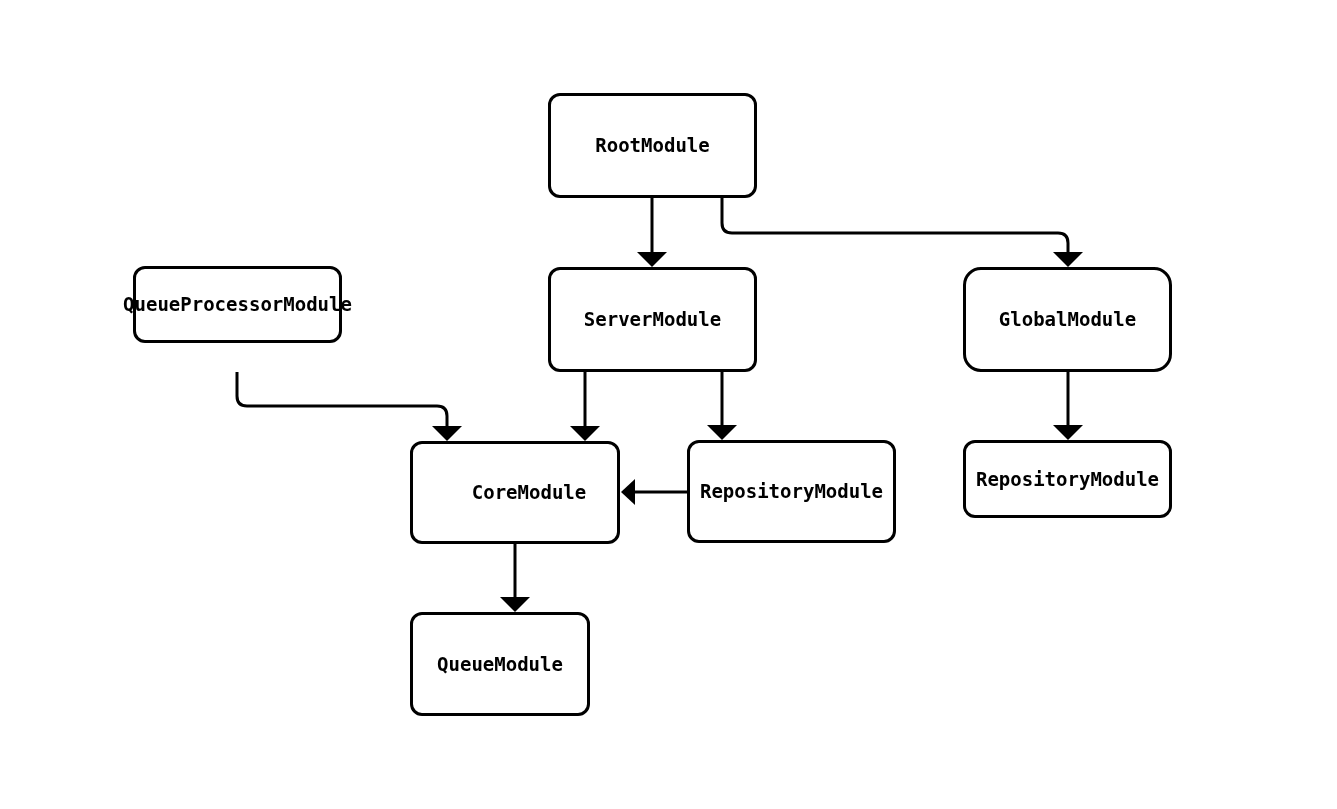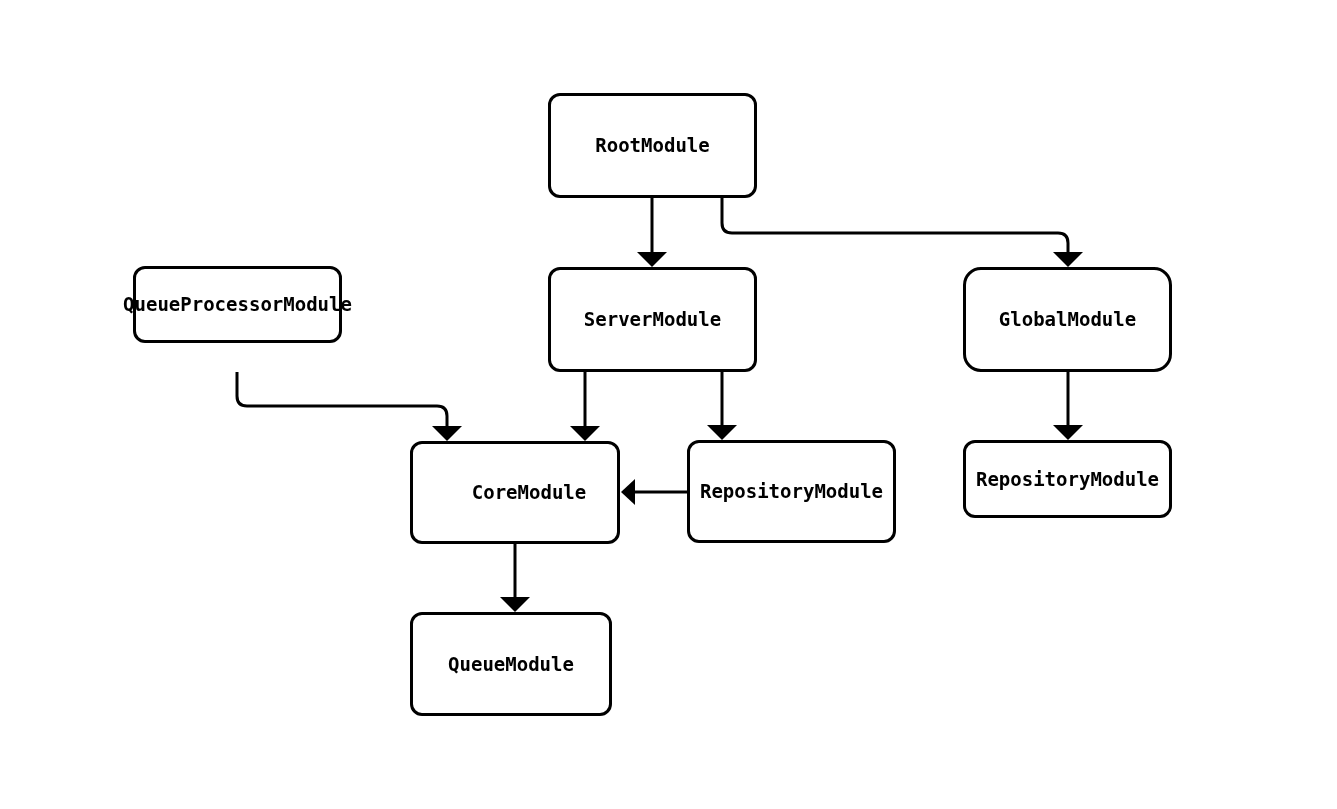--- a/index.html
+++ b/index.html
@@ -102,18 +102,18 @@
   <div class="node" style="left:687px; top:440px; width:209px; height:103px;">
     <span>Repository</span>
     <span>Module</span>
   </div>
 
   <div class="node" style="left:963px; top:440px; width:209px; height:78px;">
     <span>Repository</span>
     <span>Module</span>
   </div>
 
-  <div class="node" style="left:410px; top:612px; width:202px; height:104px;">
+  <div class="node" style="left:410px; top:612px; width:180px; height:104px;">
     <span>Queue</span>
     <span>Module</span>
   </div>
 
 </div>
 
 </body></html>

